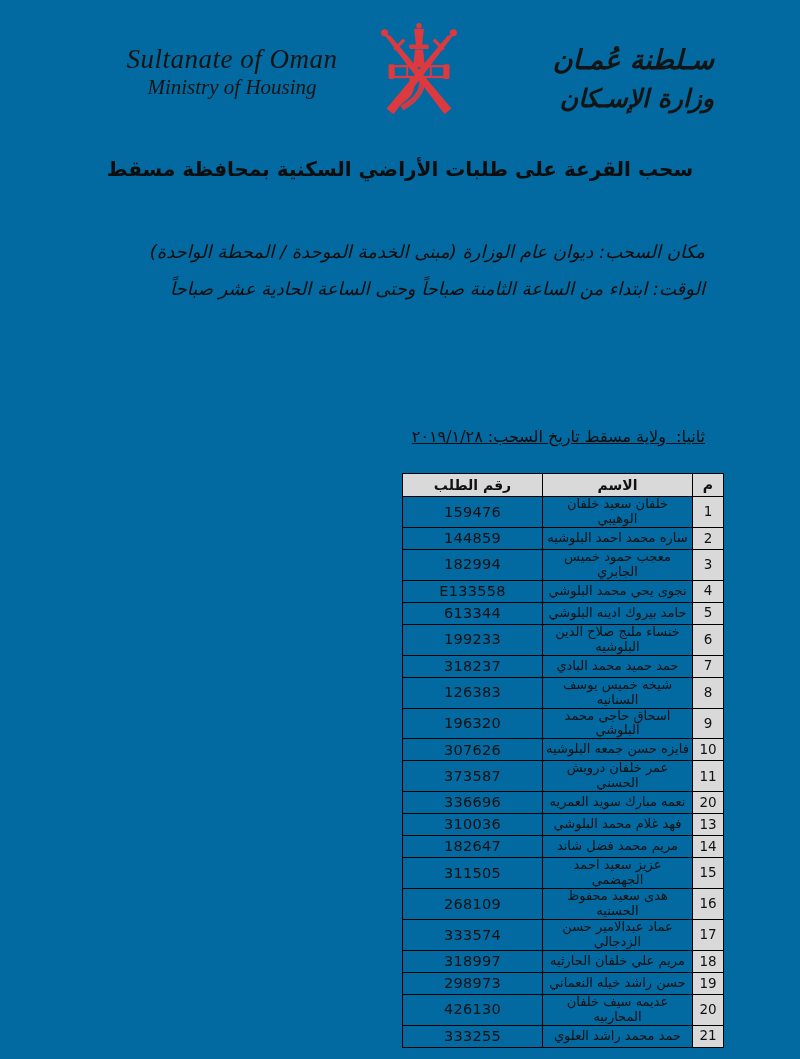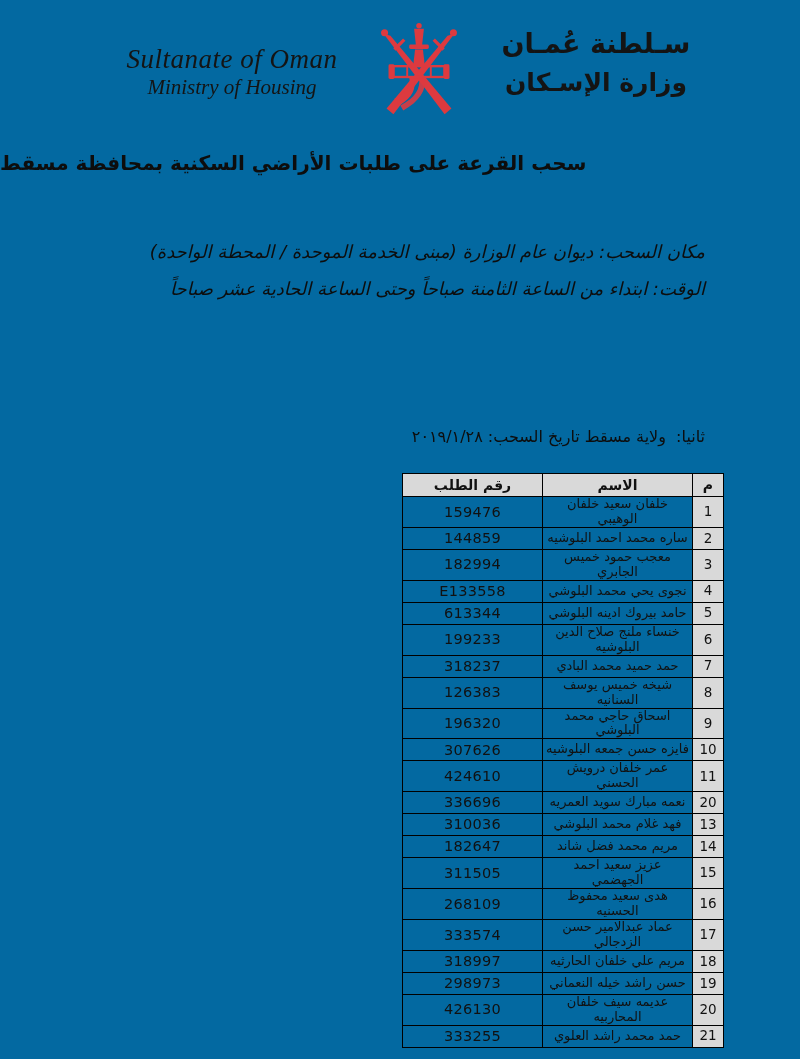--- a/index.html
+++ b/index.html
@@ -16,38 +16,38 @@
   }
   .header-en .l1 { font-size:27px; letter-spacing:0.5px; }
   .header-en .l2 { font-size:21px; }
 
   .emblem { position:absolute; left:354px; top:18px; width:130px; height:118px; }
   .emblem svg { width:100%; height:100%; }
   .emblem .stroke { stroke:var(--emblem-color,#dd3a3f); fill:none; }
   .emblem .fill   { fill:var(--emblem-color,#dd3a3f); stroke:none; }
 
   .header-ar {
-    position:absolute; right:86px; top:28px; width:236px; text-align:center;
-    font-weight:bold; direction:rtl; color:#141414;
+    position:absolute; right:86px; top:44px; width:236px; text-align:right;
+    font-weight:bold; direction:rtl; color:#141414;font-style:italic;
   }
   .header-ar .l1 { font-size:27px; }
   .header-ar .l2 { font-size:25px; margin-top:9px; }
 
   
   .doc-title {
-    position:absolute; top:151px; left:0; width:100%; text-align:left;
+    position:absolute; top:157px; left:0; width:100%; text-align:center;
     direction:rtl; font-size:20px; font-weight:bold; color:#0d0d0d;
   }
   .info {
     position:absolute; top:233px; right:95px; left:88px;
     direction:rtl; text-align:right; font-size:18px; line-height:37px; color:#0d0d0d;font-style:italic;
   }
   .section-heading {
     position:absolute; top:427px; right:95px;
-    direction:rtl; font-size:16px; white-space:pre-wrap; color:#0d0d0d;
+    direction:rtl; font-size:16px; white-space:pre-wrap; color:#0d0d0d;text-decoration:underline;
   }
 
   
   .lottery-table {
     position:absolute; top:473px; right:76px;
     border-collapse:collapse; direction:rtl; table-layout:fixed;
   }
   .lottery-table th, .lottery-table td {
     border:1px solid var(--border-color,#000);
     padding:0 3px; height:21px; line-height:1.15;
@@ -184,21 +184,21 @@
 
     <tr>
       <td class="serial-cell">10</td>
       <td class="name-cell">فايزه حسن جمعه البلوشيه</td>
       <td class="reqno-cell">307626</td>
     </tr>
 
     <tr>
       <td class="serial-cell">11</td>
       <td class="name-cell">عمر خلفان درويش الحسني</td>
-      <td class="reqno-cell">424610</td>
+      <td class="reqno-cell">373587</td>
     </tr>
 
     <tr>
       <td class="serial-cell">20</td>
       <td class="name-cell">نعمه مبارك سويد العمريه</td>
       <td class="reqno-cell">336696</td>
     </tr>
 
     <tr>
       <td class="serial-cell">13</td>

